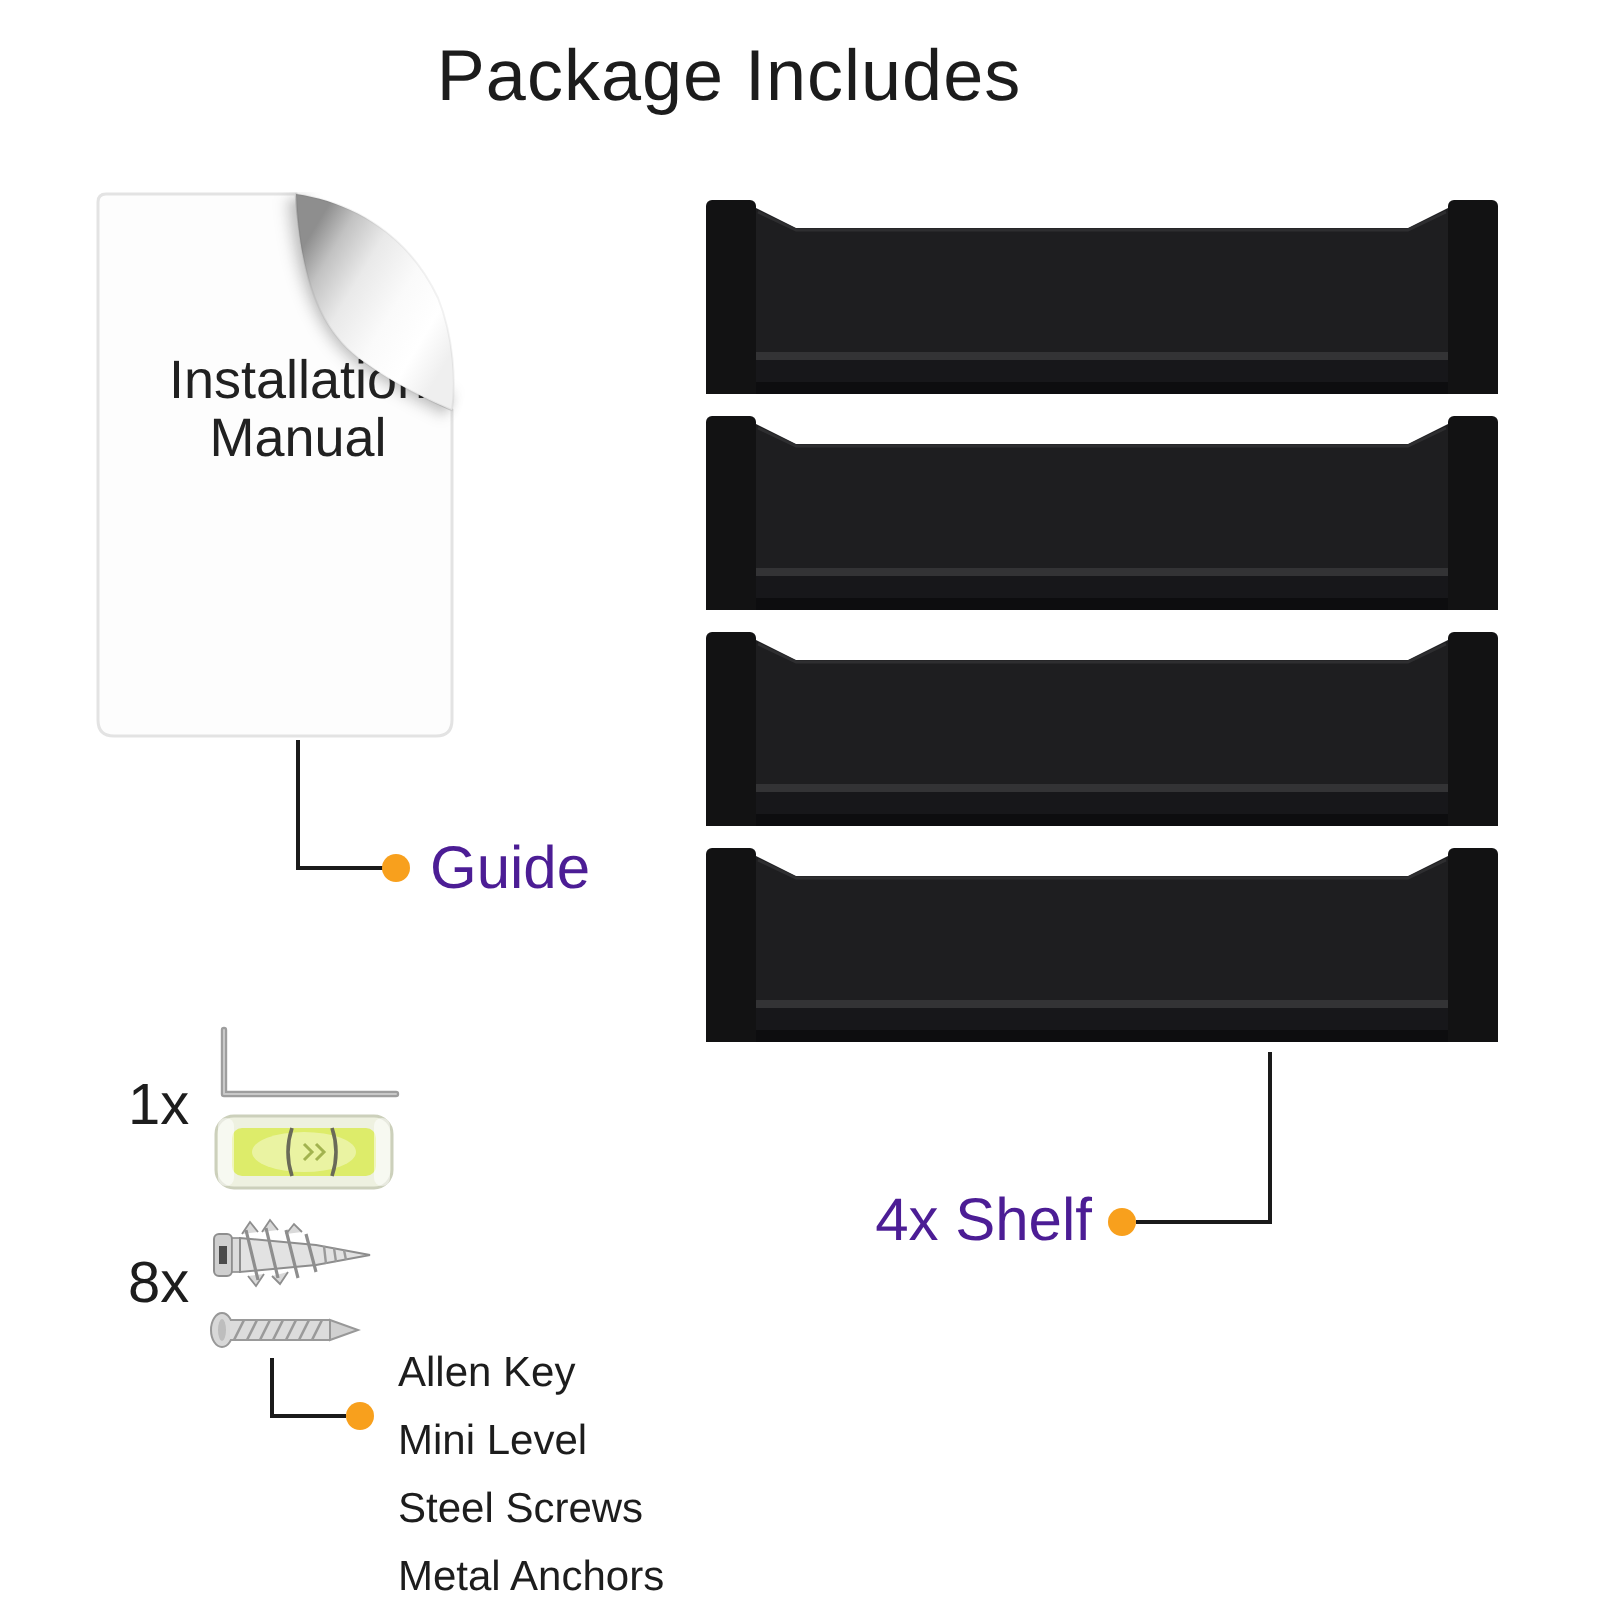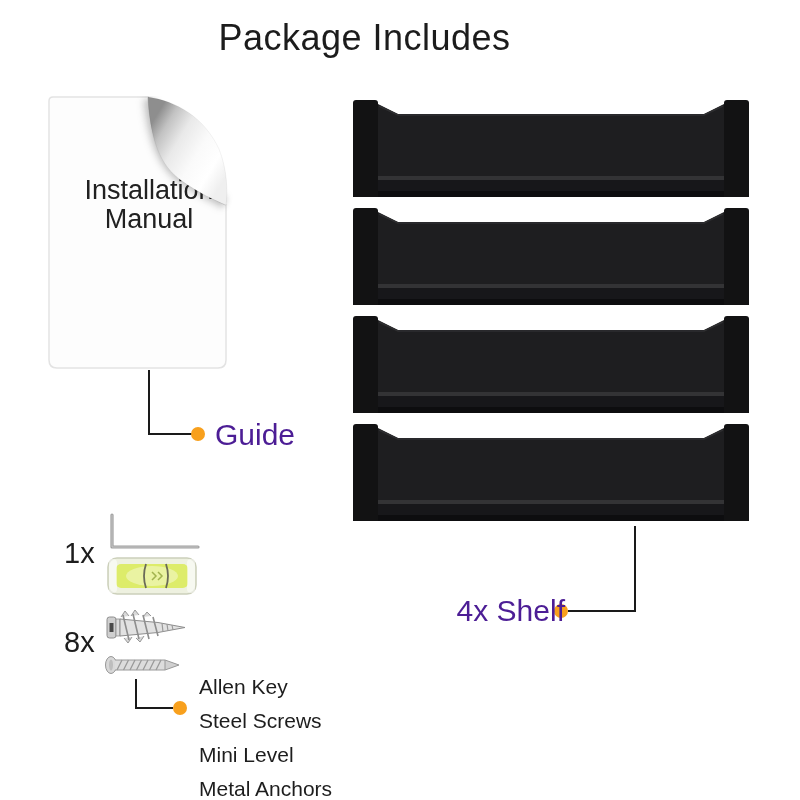--- a/index.html
+++ b/index.html
@@ -104,21 +104,21 @@
         <path d="M27,6 L46,15 L352,15 L371,6" fill="none" stroke="#2e2e30" stroke-width="1.5"></path>
         <rect x="26" y="76" width="346" height="4" fill="#333335"></rect>
         <rect x="26" y="80" width="346" height="11" fill="#17171a"></rect>
         <rect x="26" y="91" width="346" height="6" fill="#0d0d0f"></rect>
       </svg>
     </div>
 
   <div class="line" style="left: 634px; top: 526px; width: 2px; height: 86px; background: rgb(26, 26, 26);"></div>
   <div class="line" style="left: 568px; top: 610px; width: 68px; height: 2px; background: rgb(26, 26, 26);"></div>
   <div class="dot" style="left: 554px; top: 604px; background: rgb(248, 160, 29);"></div>
-  <div class="callout-label" style="left:430px; top:593px; width:116px; text-align:right;margin-left:19px;">4x Shelf</div>
+  <div class="callout-label" style="left:430px; top:593px; width:116px; text-align:right;">4x Shelf</div>
 
   <div class="qty-label" style="left:64px; top:536px;">1x</div>
   <div class="qty-label" style="left:64px; top:625px;">8x</div>
 
   <svg class="hw-svg" width="112" height="176" viewBox="0 0 112 176">
 
     <g>
       <path d="M12,10 L12,42 L98,42" fill="none" stroke="#9e9e9e" stroke-width="3.2" stroke-linecap="round" stroke-linejoin="round"></path>
       <path d="M12,10 L12,42 L98,42" fill="none" stroke="#c9c9c9" stroke-width="1" stroke-linecap="round" stroke-linejoin="round"></path>
     </g>
@@ -155,18 +155,18 @@
     </g>
   </svg>
 
   <div class="line" style="left: 135px; top: 679px; width: 2px; height: 30px; background: rgb(26, 26, 26);"></div>
   <div class="line" style="left: 135px; top: 707px; width: 38px; height: 2px; background: rgb(26, 26, 26);"></div>
   <div class="dot" style="left: 173px; top: 701px; background: rgb(248, 160, 29);"></div>
 
   <div class="hw-labels">
 
   <div class="hw-label">Allen Key</div>
+      <div class="hw-label">Mini Level</div>
       <div class="hw-label">Steel Screws</div>
-      <div class="hw-label">Mini Level</div>
       <div class="hw-label">Metal Anchors</div>
     </div>
 
 </div>
 
 </body></html>

